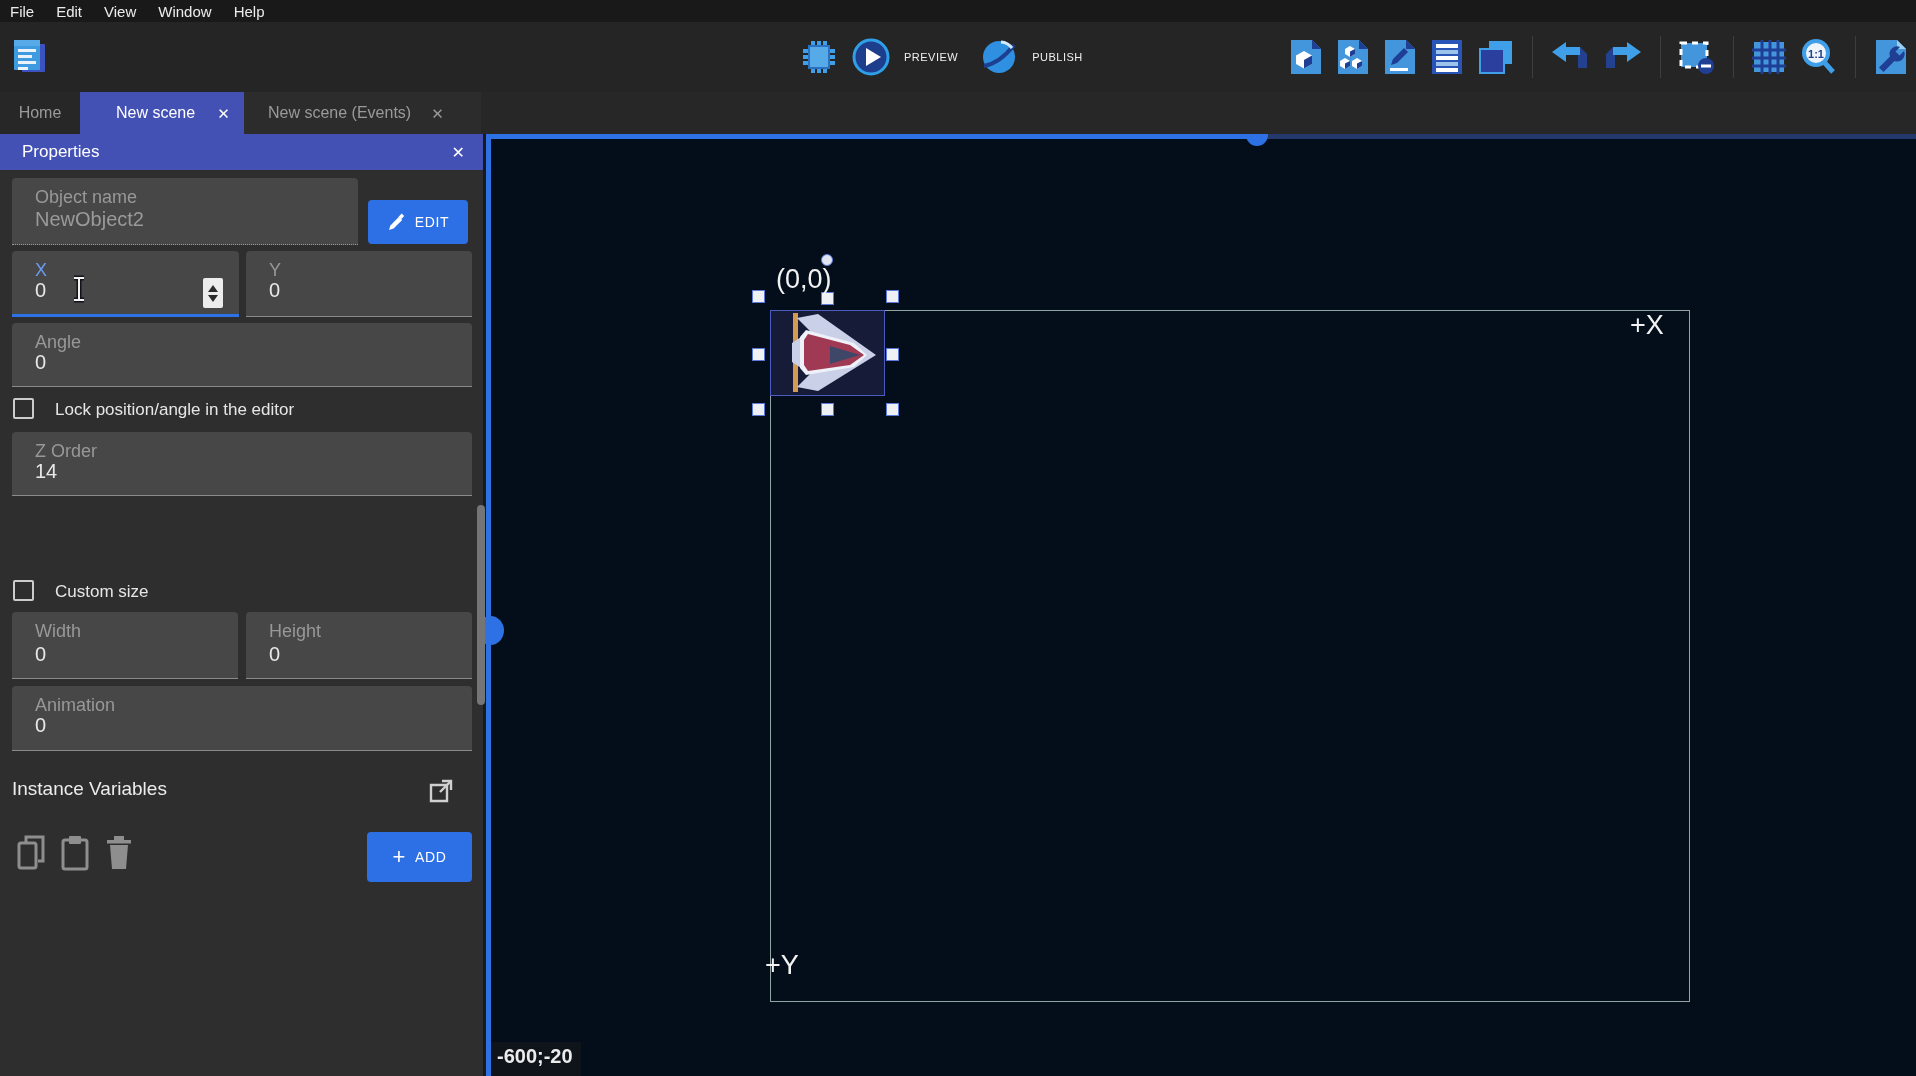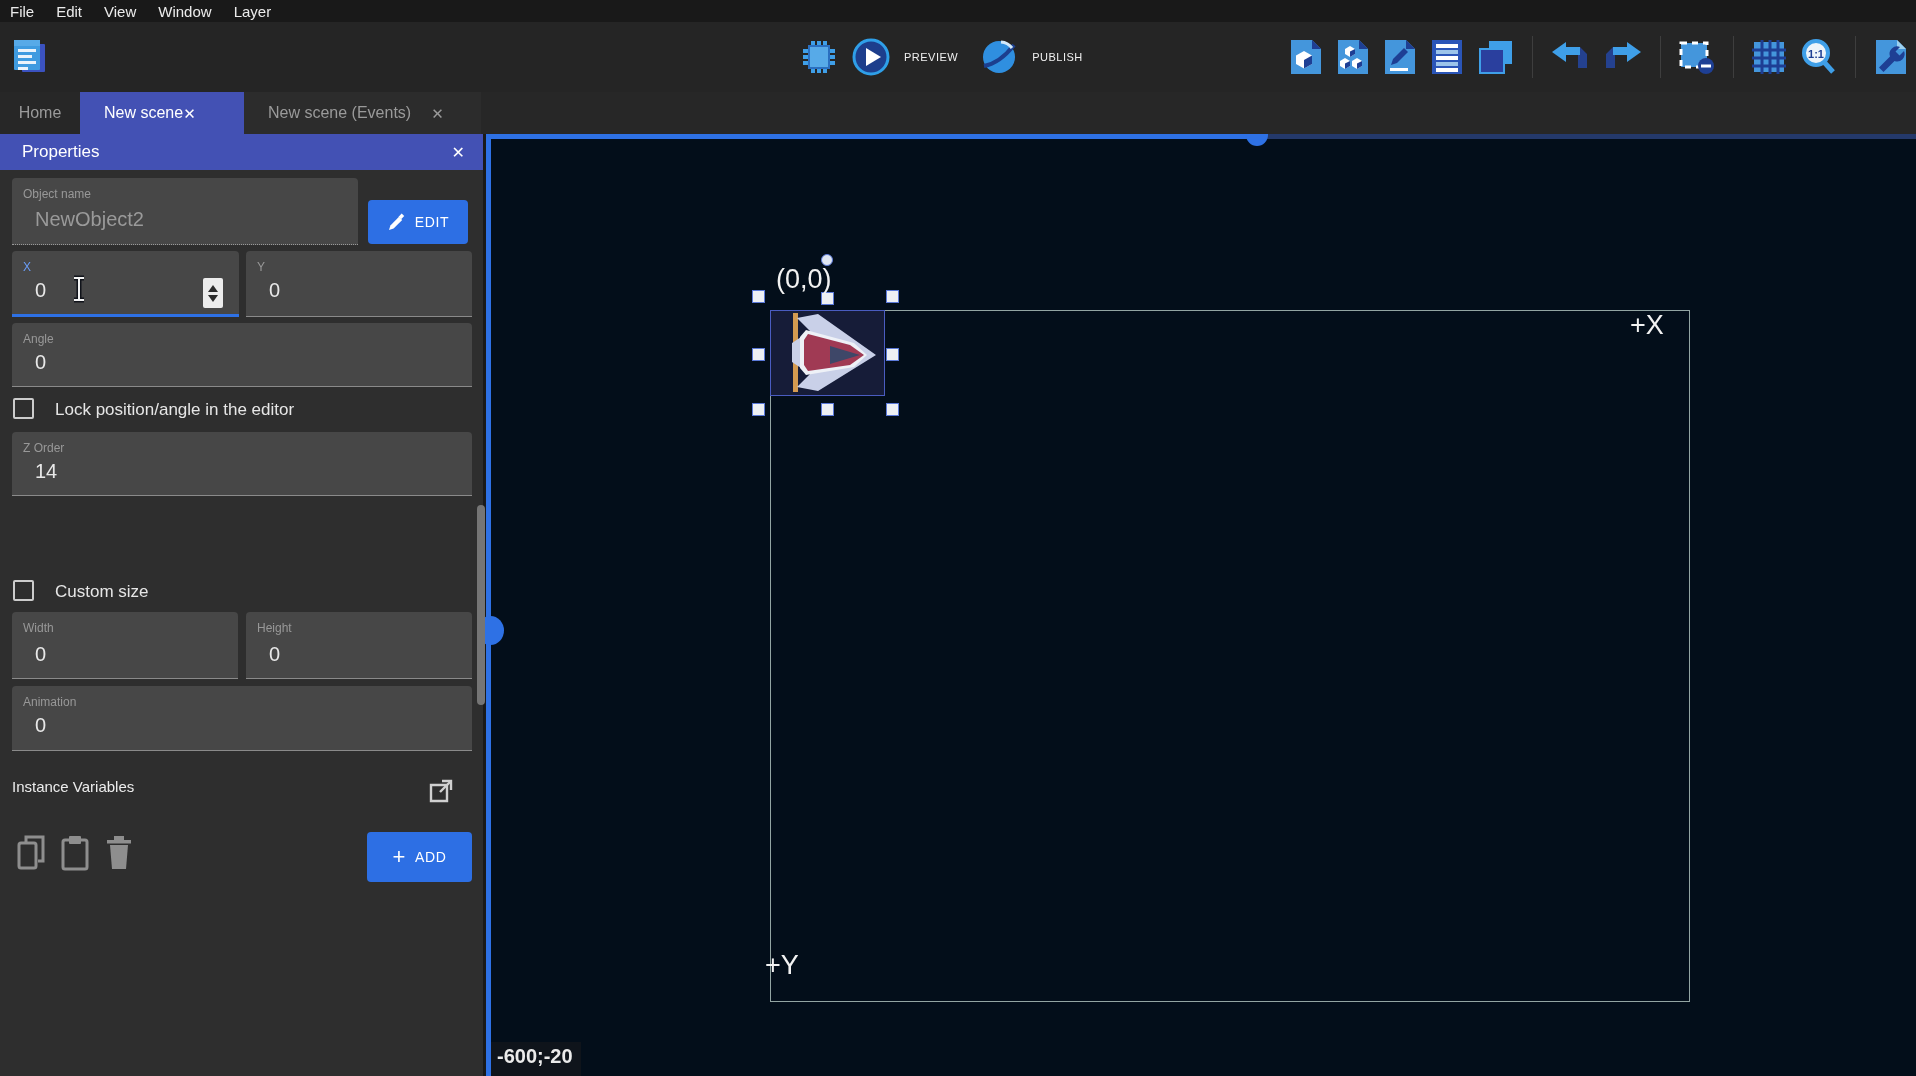--- a/index.html
+++ b/index.html
@@ -18,35 +18,35 @@
   .tb-center { position:absolute; left:800px; top:0; height:70px; display:flex; align-items:center; gap:13px; }
   .tb-right { position:absolute; right:7px; top:0; height:70px; display:flex; align-items:center; gap:13px; }
   .tb-label { color:#f0f0f0; font-size:11px; letter-spacing:0.5px; }
   .tb-sep { width:1px; height:42px; background:#3e3e3e; margin:0 4px; }
   .tb-btn { display:flex; align-items:center; justify-content:center; cursor:pointer; }
 
   
   .tabrow { position:absolute; left:0; top:92px; width:1916px; height:42px; background:#272727; z-index:28; display:flex; }
   .tab { height:42px; display:flex; align-items:center; font-size:16px; cursor:pointer; }
   .tab-home { width:80px; justify-content:center; color:#9a9a9a; }
-  .tab-active { width:164px; background:#4351b4; color:#ffffff; padding-left:24px; }
+  .tab-active { width:164px; background:#4351b4; color:#ffffff; padding-left:36px; gap:22px; }
   .tab-events { width:237px; background:#2c2c2c; color:#9a9a9a; padding-left:24px; gap:20px; }
   .tab-close { font-size:15px; line-height:1; }
   .tab-active .tab-close { color:#ffffff; }
   .tab-events .tab-close { color:#9a9a9a; }
 
   
   .panel { position:absolute; left:0; top:134px; width:483px; height:942px; background:#2e2e2e; z-index:20; }
   .panel-header { position:absolute; left:0; top:0; width:483px; height:36px; background:#4351b4;
     display:flex; align-items:center; justify-content:space-between; padding:0 18px 0 22px; }
   .panel-title { color:#ffffff; font-size:17px; }
   .panel-close { color:#ffffff; font-size:16px; cursor:pointer; }
 
   .field { position:absolute; background:#474747; border-radius:4px 4px 0 0; border-bottom:1px solid #8a8a8a; }
-  .flabel { position:absolute; left:11px; top:9px; font-size:12px; color:#989898; }
+  .flabel { position:absolute; left:23px; top:9px; font-size:18px; color:#989898; }
   .fvalue { position:absolute; left:23px; top:28px; width:70%; font-size:20px; color:#e8e8e8;
     background:transparent; border:none; outline:none; font-family:"Liberation Sans", sans-serif; }
   .field-disabled { border-bottom:1px dotted #9a9a9a; }
   .field-disabled .fvalue { color:#9a9a9a; }
   .field-focus { border-bottom:3px solid #2e71e5; }
   .field-focus .flabel { color:#6a9cf5; }
 
   .btn-blue { position:absolute; background:#2d6fe4; border-radius:4px; display:flex; align-items:center;
     justify-content:center; gap:9px; color:#ffffff; cursor:pointer; }
   .btn-blue span { font-size:14px; letter-spacing:0.6px; }
@@ -54,21 +54,21 @@
   .cb { position:absolute; width:21px; height:21px; border:2px solid #cccccc; border-radius:2px; cursor:pointer; }
   .cb-label { position:absolute; font-size:17px; color:#e6e6e6; }
 
   .spinner { position:absolute; right:16px; bottom:6px; width:20px; height:30px; background:#ececec;
     border-radius:2px; display:flex; flex-direction:column; align-items:center; justify-content:center; gap:3px; cursor:pointer; }
   .spin-up { width:0; height:0; border-left:5px solid transparent; border-right:5px solid transparent; border-bottom:7px solid #2b2b2b; }
   .spin-down { width:0; height:0; border-left:5px solid transparent; border-right:5px solid transparent; border-top:7px solid #2b2b2b; }
   .caret-down { position:absolute; right:24px; top:28px; width:0; height:0;
     border-left:8px solid transparent; border-right:8px solid transparent; border-top:9px solid #d2d2d2; cursor:pointer; }
 
-  .iv-title { position:absolute; left:12px; top:644px; font-size:15px; color:#ececec; }
+  .iv-title { position:absolute; left:12px; top:644px; font-size:19px; color:#ececec; }
   .iv-actions { position:absolute; left:16px; top:700px; display:flex; gap:14px; }
   .scroll-thumb { position:absolute; left:477px; top:505px; width:8px; height:200px; background:#757575; border-radius:4px; z-index:26; cursor:pointer; }
 
   
   .v-divider { position:absolute; left:486px; top:134px; width:5px; height:942px; background:#2e71e5; z-index:19; }
   .v-handle { position:absolute; left:477px; top:616px; width:27px; height:29px; background:#2e71e5; border-radius:50%; z-index:19; cursor:ew-resize; }
 
   
   .canvas { position:absolute; left:491px; top:134px; width:1425px; height:942px; background:#030e1a; z-index:10; }
   .c-top-bright { position:absolute; left:491px; top:134px; width:757px; height:5px; background:#2e71e5; z-index:12; }
@@ -89,21 +89,21 @@
 </head>
 <body>
 
 <div class="root">
 
   <div class="menubar">
     <span>File</span>
     <span>Edit</span>
     <span>View</span>
     <span>Window</span>
-    <span>Layer</span>
+    <span>Help</span>
   </div>
 
   <div class="toolbar">
     <div class="tb-left tb-btn">
       <svg width="42" height="42" viewBox="0 0 42 42">
         <rect x="14" y="9" width="23" height="28" rx="1" fill="#3b52c0"></rect>
         <rect x="6" y="5" width="26" height="30" rx="1" fill="#3f9be0"></rect>
         <rect x="6" y="5" width="26" height="6" fill="#57aae8"></rect>
         <rect x="10" y="14" width="18" height="3" fill="#eaf3fb"></rect>
         <rect x="10" y="20" width="14" height="3" fill="#eaf3fb"></rect>

